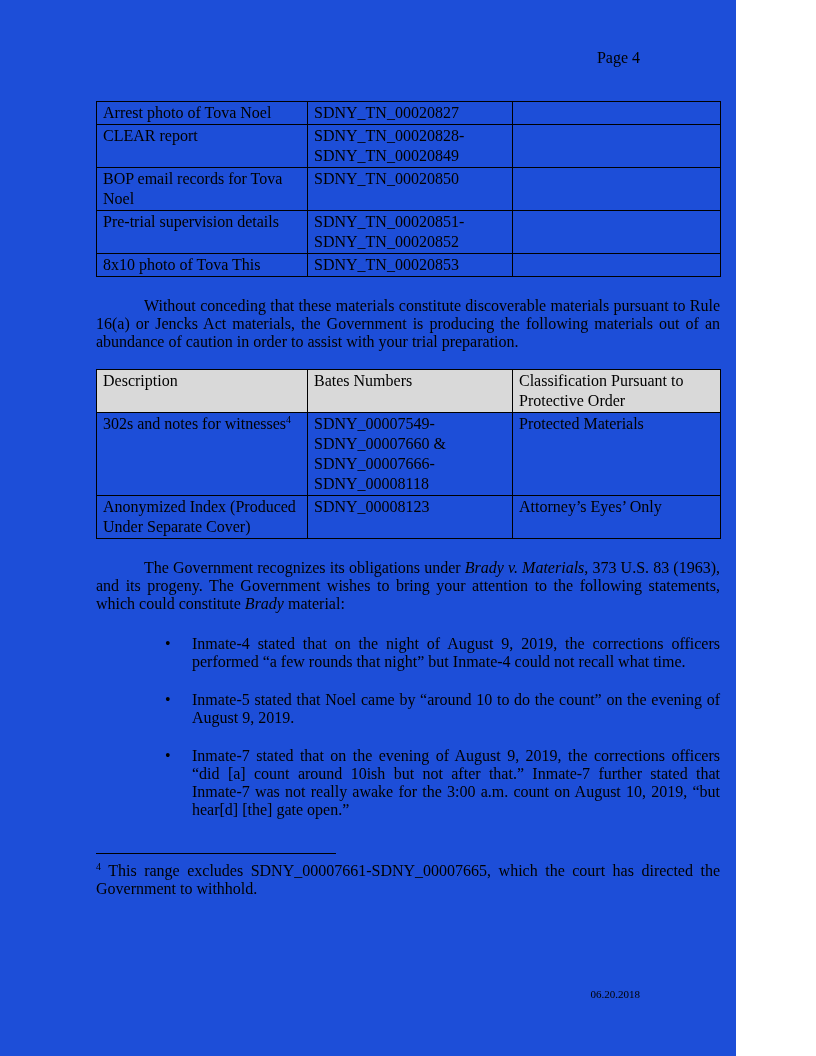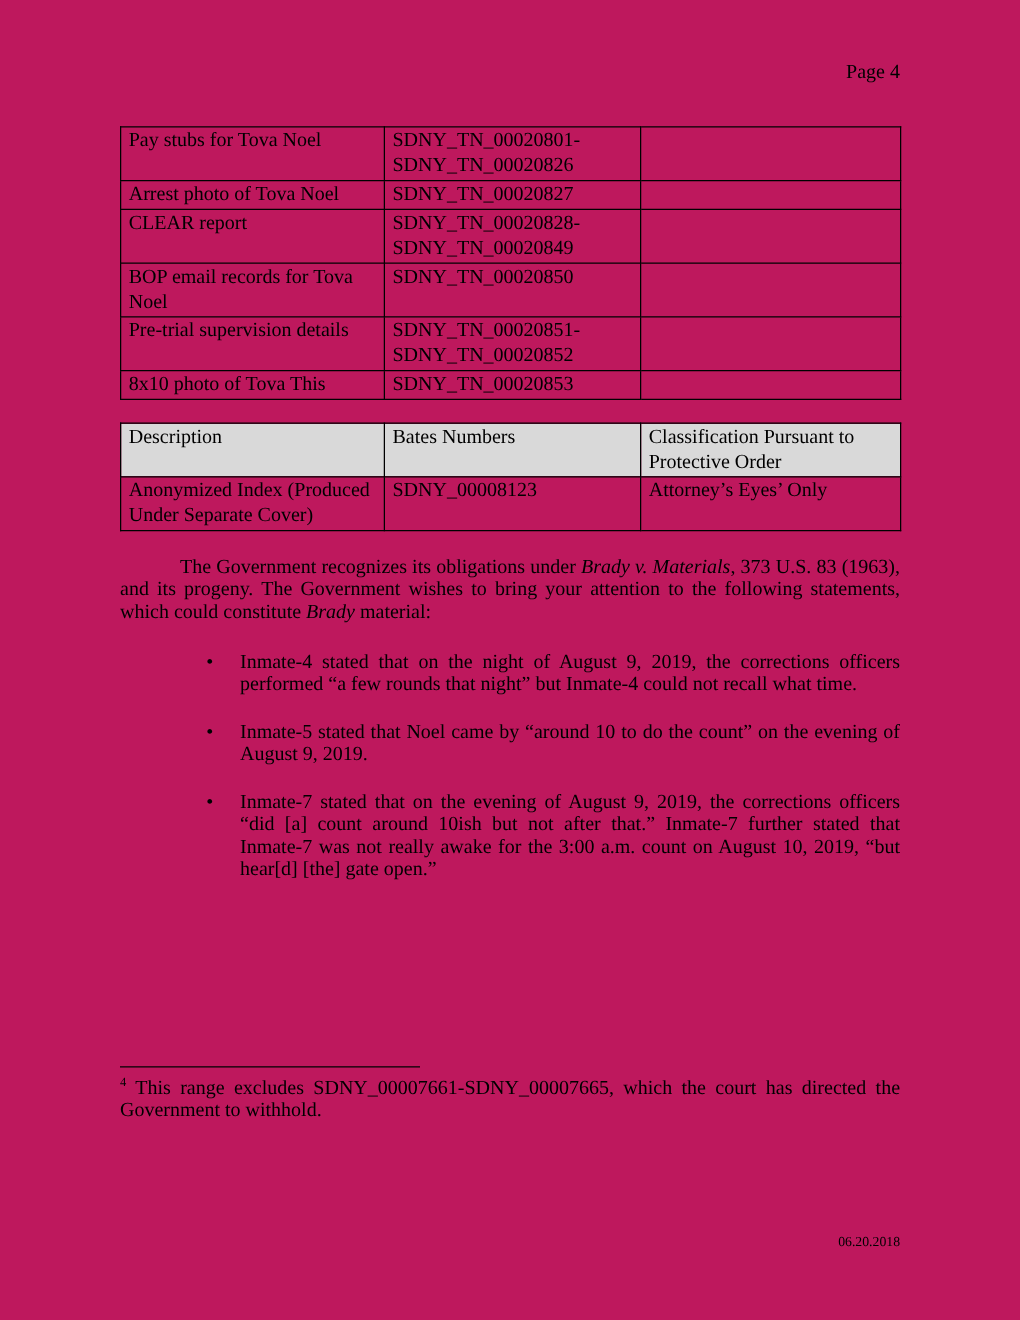--- a/index.html
+++ b/index.html
@@ -5,23 +5,23 @@
   * { margin: 0; padding: 0; box-sizing: border-box; }
   html, body { background: #ffffff; }
   body {
     width: 816px;
     height: 1056px;
     font-family: "Liberation Serif", "DejaVu Serif", serif;
     color: #000000;
   }
   .page {
     position: relative;
-    width: 816px;
+    width: 736px;
     height: 1056px;
-    background: #be185d;
+    background: #1d4ed8;
     padding: 48px 96px 0 96px;
     overflow: hidden;
   }
   .page-number {
     font-size: 16px;
     line-height: 19px;
     text-align: right;
   }
   table.doc-table {
     border-collapse: collapse;
@@ -111,26 +111,20 @@
   <div class="page-number">Page 4</div>
 
   <table class="doc-table t1">
     <colgroup>
       <col style="width:211px">
         <col style="width:205px">
         <col style="width:208px">
     </colgroup>
     <tbody>
       <tr>
-        <td>Pay stubs for Tova Noel</td>
-        <td class="bates">SDNY_TN_00020801-
-SDNY_TN_00020826</td>
-        <td></td>
-      </tr>
-      <tr>
         <td>Arrest photo of Tova Noel</td>
         <td class="bates">SDNY_TN_00020827</td>
         <td></td>
       </tr>
       <tr>
         <td>CLEAR report</td>
         <td class="bates">SDNY_TN_00020828-
 SDNY_TN_00020849</td>
         <td></td>
       </tr>
@@ -146,35 +140,44 @@
         <td></td>
       </tr>
       <tr>
         <td>8x10 photo of Tova This</td>
         <td class="bates">SDNY_TN_00020853</td>
         <td></td>
       </tr>
     </tbody>
   </table>
 
+  <p class="body-para">Without conceding that these materials constitute discoverable materials pursuant to Rule 16(a) or Jencks Act materials, the Government is producing the following materials out of an abundance of caution in order to assist with your trial preparation.</p>
 
   <table class="doc-table t2">
     <colgroup>
       <col style="width:211px">
         <col style="width:205px">
         <col style="width:208px">
     </colgroup>
     <thead>
       <tr>
         <th>Description</th>
         <th>Bates Numbers</th>
         <th class="justify">Classification Pursuant to Protective Order</th>
       </tr>
     </thead>
     <tbody>
+      <tr>
+        <td><span>302s and notes for witnesses</span><sup>4</sup></td>
+        <td class="bates">SDNY_00007549-
+SDNY_00007660 &amp;
+SDNY_00007666-
+SDNY_00008118</td>
+        <td>Protected Materials</td>
+      </tr>
       <tr>
         <td>Anonymized Index (Produced Under Separate Cover)</td>
         <td class="bates">SDNY_00008123</td>
         <td>Attorney’s Eyes’ Only</td>
       </tr>
     </tbody>
   </table>
 
   <p class="body-para"><span>The Government recognizes its obligations under </span><i>Brady v. Materials</i><span>, 373 U.S. 83 (1963), and its progeny.  The Government wishes to bring your attention to the following statements, which could constitute </span><i>Brady</i><span> material:</span></p>
 

